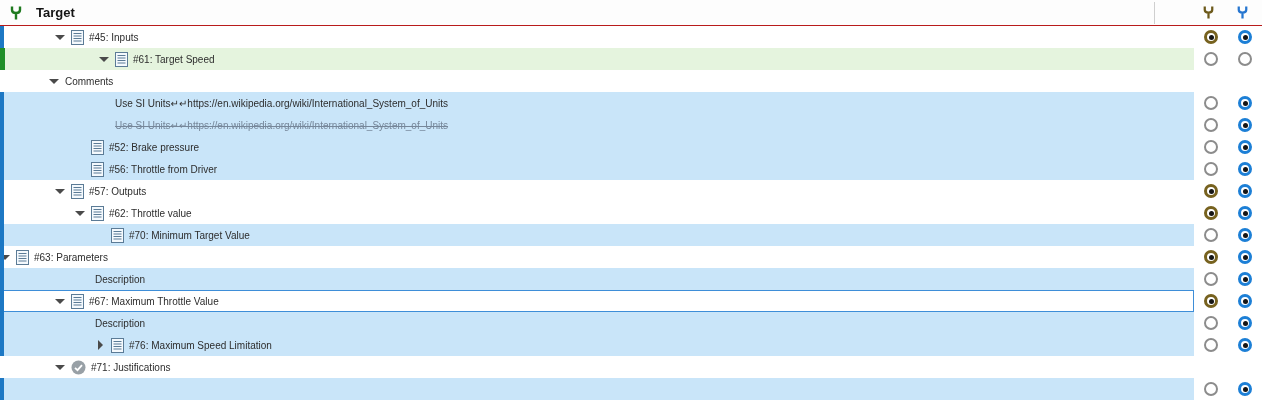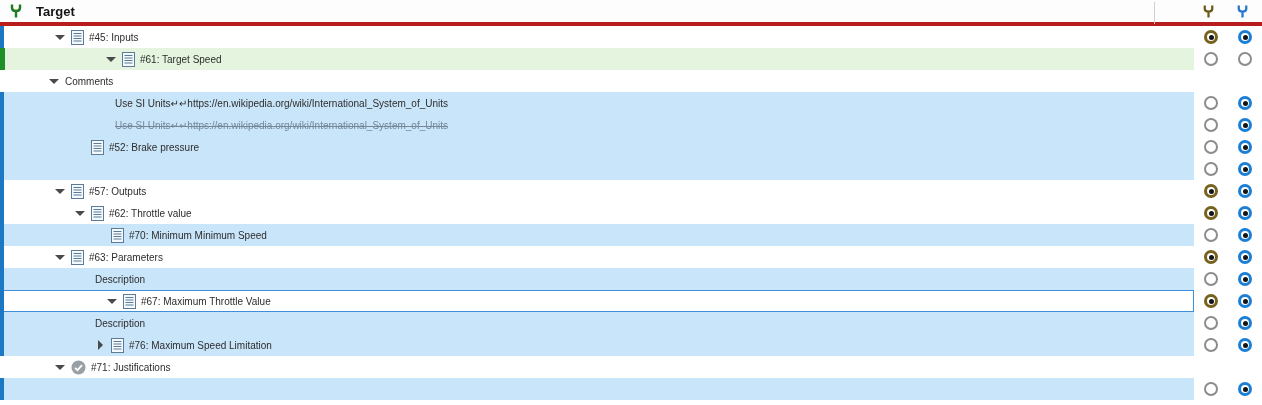--- a/index.html
+++ b/index.html
@@ -2,21 +2,21 @@
 <html><head>
 <meta charset="utf-8">
 <style>
   * { box-sizing: border-box; }
   html,body { margin:0; padding:0; background:#fff; }
   body { font-family:"Liberation Sans", sans-serif; }
 
   .app { width:1262px; height:405px; overflow:hidden; background:#fff; position:relative; }
 
   
-  .hdr { height:26px; border-bottom:4px solid #b91c1c; display:flex; align-items:center; position:relative; background:#fdfdfd; }
+  .hdr { height:26px; border-bottom:1px solid #b91c1c; display:flex; align-items:center; position:relative; background:#fdfdfd; }
   .hdr-left { display:flex; align-items:center; gap:7px; padding-left:8px; flex:1 1 auto; }
   .hdr-title { font-size:13px; font-weight:bold; color:#141414; }
   .hdr-sep { position:absolute; right:107px; top:2px; height:22px; width:1px; background:#cfcfcf; }
   .hdr-cols { display:flex; width:68px; flex:none; height:100%; }
   .hdr-col { width:34px; display:flex; align-items:center; justify-content:center; }
 
   
   .rows { position:relative; }
   .row { height:22px; display:flex; }
   .row-main { width:1194px; flex:none; position:relative; display:flex; align-items:stretch; }
@@ -104,21 +104,21 @@
     <div class="radio-cell">
       <span class="radio sel brown"></span>
     </div>
     <div class="radio-cell">
       <span class="radio sel blue"></span>
     </div>
   </div>
       <div class="row tint-green">
     <div class="row-main">
       <span class="stripe stripe-green"></span>
-      <div class="row-content" style="padding-left: 106px;">
+      <div class="row-content" style="padding-left: 75px; margin-left: 24px;">
         <span class="exp exp-down"></span>
         <span class="icon">
           <svg width="13" height="15" viewBox="0 0 13 15">
             <rect x="0.5" y="0.5" width="12" height="14" fill="#f4f9fd" stroke="#5b7b96"></rect>
             <line x1="2.5" y1="3.5" x2="10.5" y2="3.5" stroke="#5b7b96" stroke-width="1"></line>
             <line x1="2.5" y1="6" x2="10.5" y2="6" stroke="#5b7b96" stroke-width="1"></line>
             <line x1="2.5" y1="8.5" x2="10.5" y2="8.5" stroke="#5b7b96" stroke-width="1"></line>
             <line x1="2.5" y1="11" x2="10.5" y2="11" stroke="#5b7b96" stroke-width="1"></line>
           </svg>
         </span>
@@ -200,20 +200,34 @@
     <div class="radio-cell">
       <span class="radio"></span>
     </div>
     <div class="radio-cell">
       <span class="radio sel blue"></span>
     </div>
   </div>
       <div class="row tint-blue">
     <div class="row-main">
       <span class="stripe stripe-blue"></span>
+      <div class="row-content" style="padding-left: 75px;">
+        <span class="exp exp-none"></span>
+        <span class="icon">
+          <svg width="13" height="15" viewBox="0 0 13 15">
+            <rect x="0.5" y="0.5" width="12" height="14" fill="#f4f9fd" stroke="#5b7b96"></rect>
+            <line x1="2.5" y1="3.5" x2="10.5" y2="3.5" stroke="#5b7b96" stroke-width="1"></line>
+            <line x1="2.5" y1="6" x2="10.5" y2="6" stroke="#5b7b96" stroke-width="1"></line>
+            <line x1="2.5" y1="8.5" x2="10.5" y2="8.5" stroke="#5b7b96" stroke-width="1"></line>
+            <line x1="2.5" y1="11" x2="10.5" y2="11" stroke="#5b7b96" stroke-width="1"></line>
+          </svg>
+        </span>
+
+        <span class="row-label-text">#56: Throttle from Driver</span>
+      </div>
     </div>
     <div class="radio-cell">
       <span class="radio"></span>
     </div>
     <div class="radio-cell">
       <span class="radio sel blue"></span>
     </div>
   </div>
       <div class="row tint-none">
     <div class="row-main">
@@ -273,74 +287,74 @@
         <span class="icon">
           <svg width="13" height="15" viewBox="0 0 13 15">
             <rect x="0.5" y="0.5" width="12" height="14" fill="#f4f9fd" stroke="#5b7b96"></rect>
             <line x1="2.5" y1="3.5" x2="10.5" y2="3.5" stroke="#5b7b96" stroke-width="1"></line>
             <line x1="2.5" y1="6" x2="10.5" y2="6" stroke="#5b7b96" stroke-width="1"></line>
             <line x1="2.5" y1="8.5" x2="10.5" y2="8.5" stroke="#5b7b96" stroke-width="1"></line>
             <line x1="2.5" y1="11" x2="10.5" y2="11" stroke="#5b7b96" stroke-width="1"></line>
           </svg>
         </span>
 
-        <span class="row-label-text">#70: Minimum Minimum Speed</span>
-      </div>
-    </div>
-    <div class="radio-cell">
-      <span class="radio"></span>
-    </div>
-    <div class="radio-cell">
-      <span class="radio sel blue"></span>
-    </div>
-  </div>
-      <div class="row tint-none">
+        <span class="row-label-text">#70: Minimum Target Value</span>
+      </div>
+    </div>
+    <div class="radio-cell">
+      <span class="radio"></span>
+    </div>
+    <div class="radio-cell">
+      <span class="radio sel blue"></span>
+    </div>
+  </div>
+      <div class="row tint-none">
+    <div class="row-main">
+      <span class="stripe stripe-blue"></span>
+      <div class="row-content" style="">
+        <span class="exp exp-down"></span>
+        <span class="icon">
+          <svg width="13" height="15" viewBox="0 0 13 15">
+            <rect x="0.5" y="0.5" width="12" height="14" fill="#f4f9fd" stroke="#5b7b96"></rect>
+            <line x1="2.5" y1="3.5" x2="10.5" y2="3.5" stroke="#5b7b96" stroke-width="1"></line>
+            <line x1="2.5" y1="6" x2="10.5" y2="6" stroke="#5b7b96" stroke-width="1"></line>
+            <line x1="2.5" y1="8.5" x2="10.5" y2="8.5" stroke="#5b7b96" stroke-width="1"></line>
+            <line x1="2.5" y1="11" x2="10.5" y2="11" stroke="#5b7b96" stroke-width="1"></line>
+          </svg>
+        </span>
+
+        <span class="row-label-text">#63: Parameters</span>
+      </div>
+    </div>
+    <div class="radio-cell">
+      <span class="radio sel brown"></span>
+    </div>
+    <div class="radio-cell">
+      <span class="radio sel blue"></span>
+    </div>
+  </div>
+      <div class="row tint-blue">
+    <div class="row-main">
+      <span class="stripe stripe-blue"></span>
+      <div class="row-content" style="padding-left: 95px;">
+
+        <span class="row-label-text">Description</span>
+      </div>
+    </div>
+    <div class="radio-cell">
+      <span class="radio"></span>
+    </div>
+    <div class="radio-cell">
+      <span class="radio sel blue"></span>
+    </div>
+  </div>
+      <div class="row tint-none focused">
     <div class="row-main">
       <span class="stripe stripe-blue"></span>
       <div class="row-content" style="padding-left: 55px;">
-        <span class="exp exp-down"></span>
-        <span class="icon">
-          <svg width="13" height="15" viewBox="0 0 13 15">
-            <rect x="0.5" y="0.5" width="12" height="14" fill="#f4f9fd" stroke="#5b7b96"></rect>
-            <line x1="2.5" y1="3.5" x2="10.5" y2="3.5" stroke="#5b7b96" stroke-width="1"></line>
-            <line x1="2.5" y1="6" x2="10.5" y2="6" stroke="#5b7b96" stroke-width="1"></line>
-            <line x1="2.5" y1="8.5" x2="10.5" y2="8.5" stroke="#5b7b96" stroke-width="1"></line>
-            <line x1="2.5" y1="11" x2="10.5" y2="11" stroke="#5b7b96" stroke-width="1"></line>
-          </svg>
-        </span>
-
-        <span class="row-label-text">#63: Parameters</span>
-      </div>
-    </div>
-    <div class="radio-cell">
-      <span class="radio sel brown"></span>
-    </div>
-    <div class="radio-cell">
-      <span class="radio sel blue"></span>
-    </div>
-  </div>
-      <div class="row tint-blue">
-    <div class="row-main">
-      <span class="stripe stripe-blue"></span>
-      <div class="row-content" style="padding-left: 95px;">
-
-        <span class="row-label-text">Description</span>
-      </div>
-    </div>
-    <div class="radio-cell">
-      <span class="radio"></span>
-    </div>
-    <div class="radio-cell">
-      <span class="radio sel blue"></span>
-    </div>
-  </div>
-      <div class="row tint-none focused">
-    <div class="row-main">
-      <span class="stripe stripe-blue"></span>
-      <div class="row-content" style="padding-left: 107px;">
         <span class="exp exp-down"></span>
         <span class="icon">
           <svg width="13" height="15" viewBox="0 0 13 15">
             <rect x="0.5" y="0.5" width="12" height="14" fill="#f4f9fd" stroke="#5b7b96"></rect>
             <line x1="2.5" y1="3.5" x2="10.5" y2="3.5" stroke="#5b7b96" stroke-width="1"></line>
             <line x1="2.5" y1="6" x2="10.5" y2="6" stroke="#5b7b96" stroke-width="1"></line>
             <line x1="2.5" y1="8.5" x2="10.5" y2="8.5" stroke="#5b7b96" stroke-width="1"></line>
             <line x1="2.5" y1="11" x2="10.5" y2="11" stroke="#5b7b96" stroke-width="1"></line>
           </svg>
         </span>

